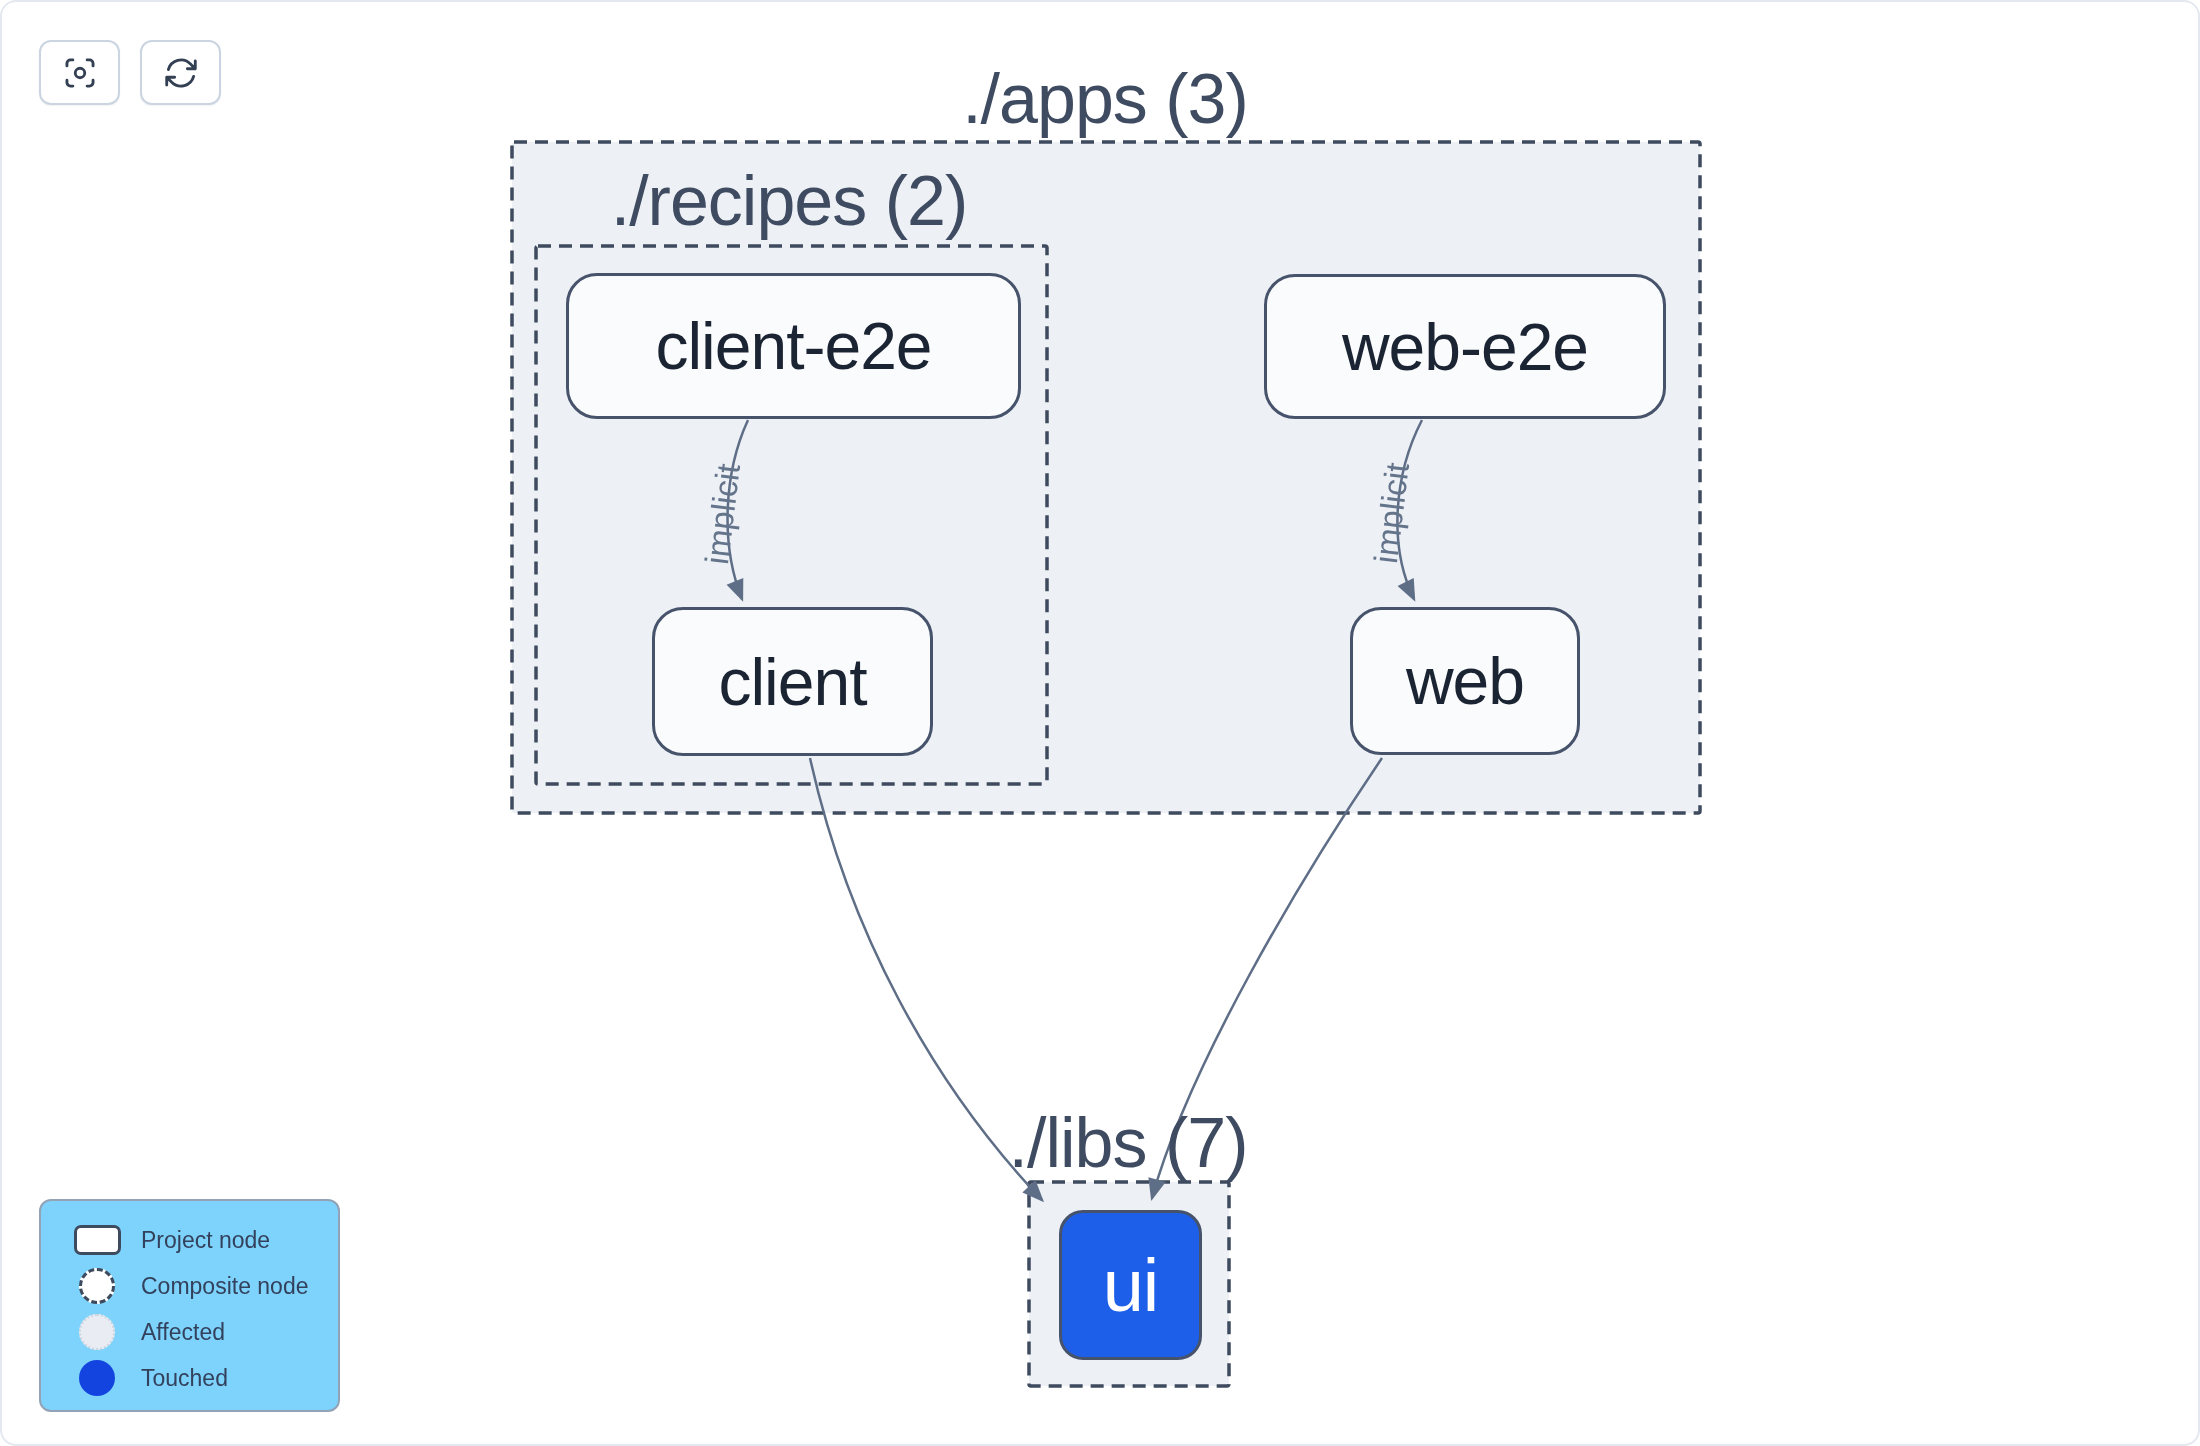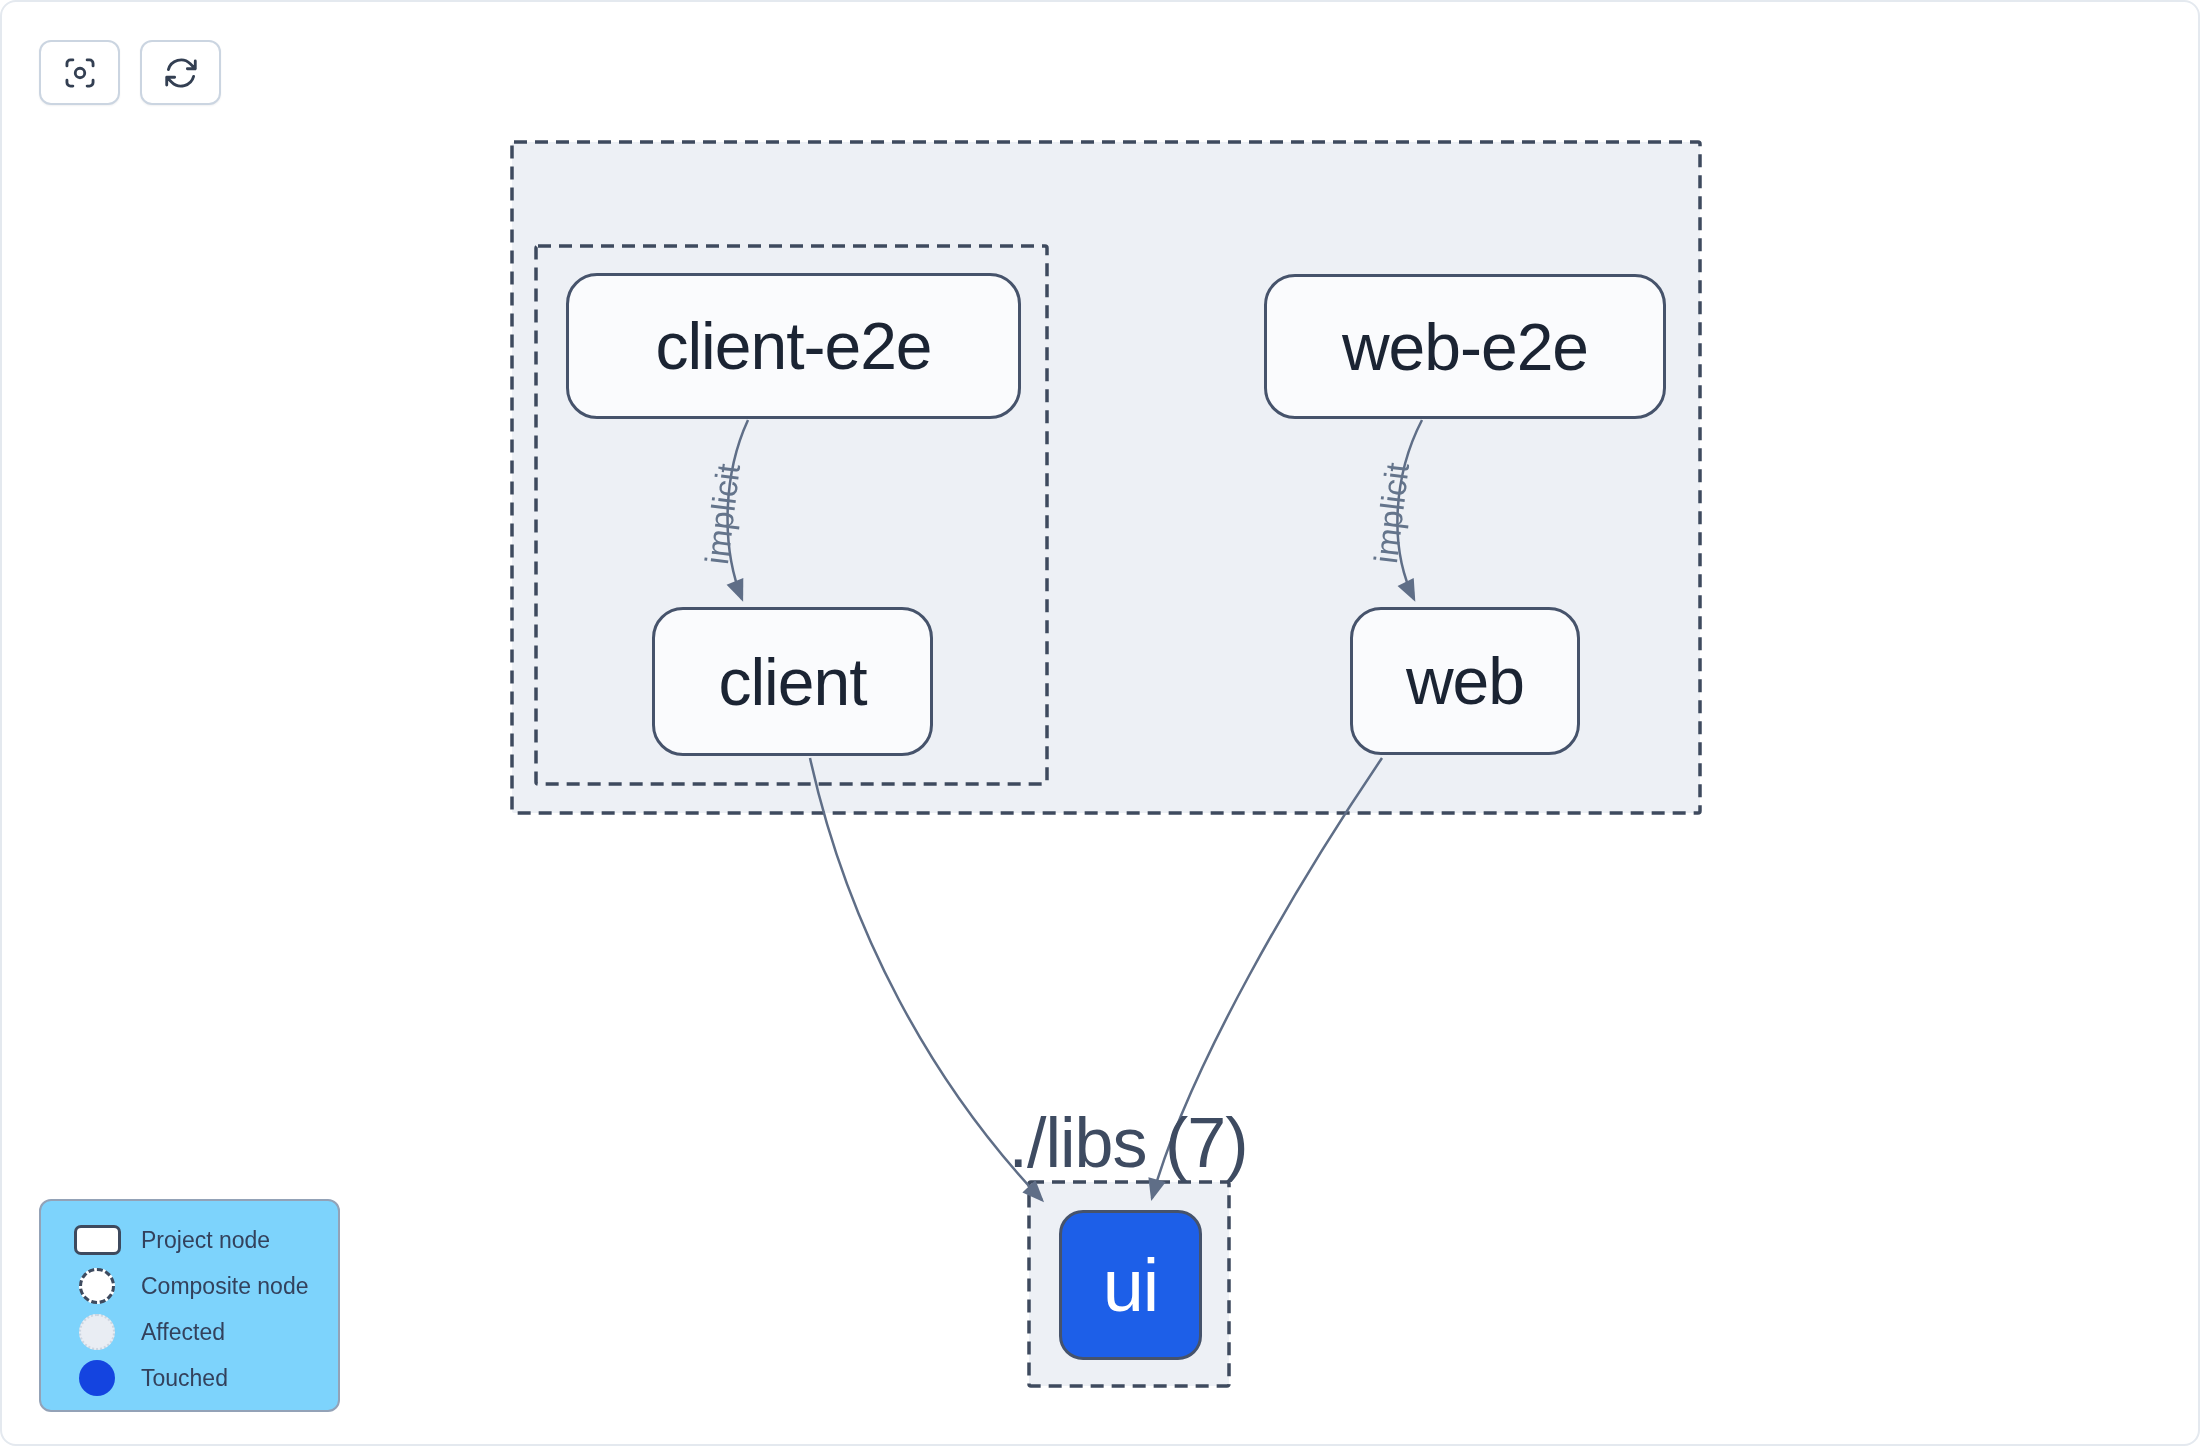--- a/index.html
+++ b/index.html
@@ -52,20 +52,22 @@
     <rect class="grp" x="510" y="140" width="1188" height="671" rx="2"></rect>
     <rect class="grp" x="534" y="244" width="511" height="538" rx="2"></rect>
     <rect class="grp" x="1027" y="1180" width="200" height="204" rx="2"></rect>
 
     <path class="edge" d="M 746 418 C 722 470, 718 542, 740 597" marker-end="url(#arrowhead)"></path>
     <path class="edge" d="M 1420 418 C 1392 472, 1386 544, 1412 597" marker-end="url(#arrowhead)"></path>
     <path class="edge" d="M 808 756 C 846 928, 930 1082, 1040 1198" marker-end="url(#arrowhead)"></path>
     <path class="edge" d="M 1380 756 C 1296 880, 1186 1066, 1150 1196" marker-end="url(#arrowhead)"></path>
   </svg>
 
+  <div class="group-label" style="left:1103px;top:97px;">./apps (3)</div>
+  <div class="group-label" style="left:787px;top:199px;">./recipes (2)</div>
   <div class="group-label" style="left:1126px;top:1141px;">./libs (7)</div>
 
   <div class="edge-label" style="left:721px;top:512px;">implicit</div>
   <div class="edge-label" style="left:1390px;top:511px;">implicit</div>
 
   <div class="node" style="left:564px;top:271px;width:455px;height:146px;">
     <span>client-e2e</span>
   </div>
   <div class="node" style="left:1262px;top:272px;width:402px;height:145px;">
     <span>web-e2e</span>

